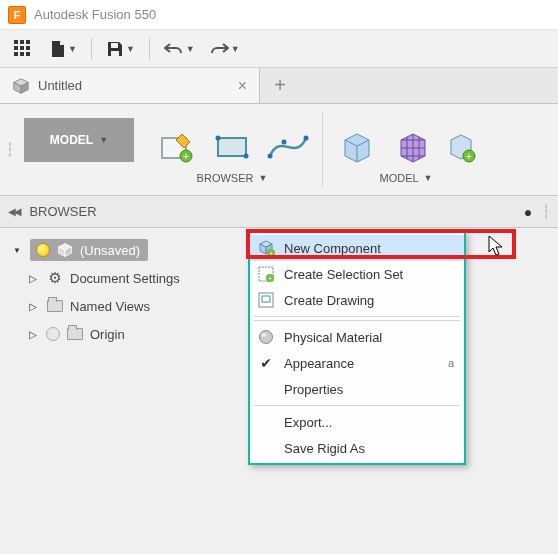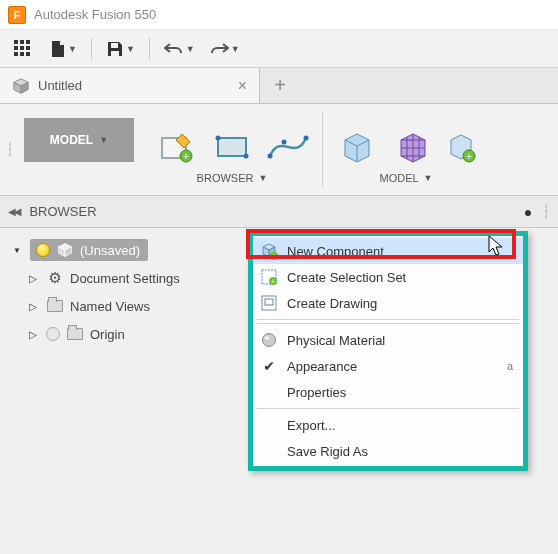--- a/index.html
+++ b/index.html
@@ -51,21 +51,21 @@
   .gear { color:#555; font-size:15px; }
   .folder { width:16px; height:12px; background:#ddd; border:1px solid #999; border-radius:1px; position:relative; }
   .folder::before { content:""; position:absolute; top:-4px; left:0; width:7px; height:4px; background:#ddd; border:1px solid #999; border-bottom:none; border-radius:1px 1px 0 0; }
   .cube-ico { width:16px; height:16px; }
   .node-label { color:#444; }
   .row-sel { background:#a6a6a6; color:#fff; padding:2px 8px 2px 6px; display:flex; align-items:center; gap:6px; border-radius:2px; }
   .row-sel .node-label { color:#fff; }
   .indent-1 { padding-left: 20px; }
 
   
-  .ctxmenu { position:absolute; left:248px; top:3px; width:280px; background:#fdfdfd; border:5px solid #14b8a6; box-shadow:3px 3px 6px rgba(0,0,0,.25); padding:2px 0; z-index:10; }
+  .ctxmenu { position:absolute; left:248px; top:3px; width:218px; background:#fdfdfd; border:2px solid #14b8a6; box-shadow:3px 3px 6px rgba(0,0,0,.25); padding:2px 0; z-index:10; }
   .ctx-item { height:26px; display:flex; align-items:center; padding:0 10px 0 6px; gap:8px; color:#333; }
   .ctx-item.hi { background:#cfe5fb; }
   .ctx-ico { width:20px; height:20px; display:flex; align-items:center; justify-content:center; font-size:14px; }
   .ctx-sep { height:1px; background:#d4d4d4; margin:3px 4px; }
   .ctx-shortcut { font-size:11px; color:#777; }
   .ctx-label { flex:1; }
   
   .red-box { position:absolute; left:246px; top:1px; width:270px; height:30px; border:4px solid #e52020; z-index:12; pointer-events:none; }
 
   

